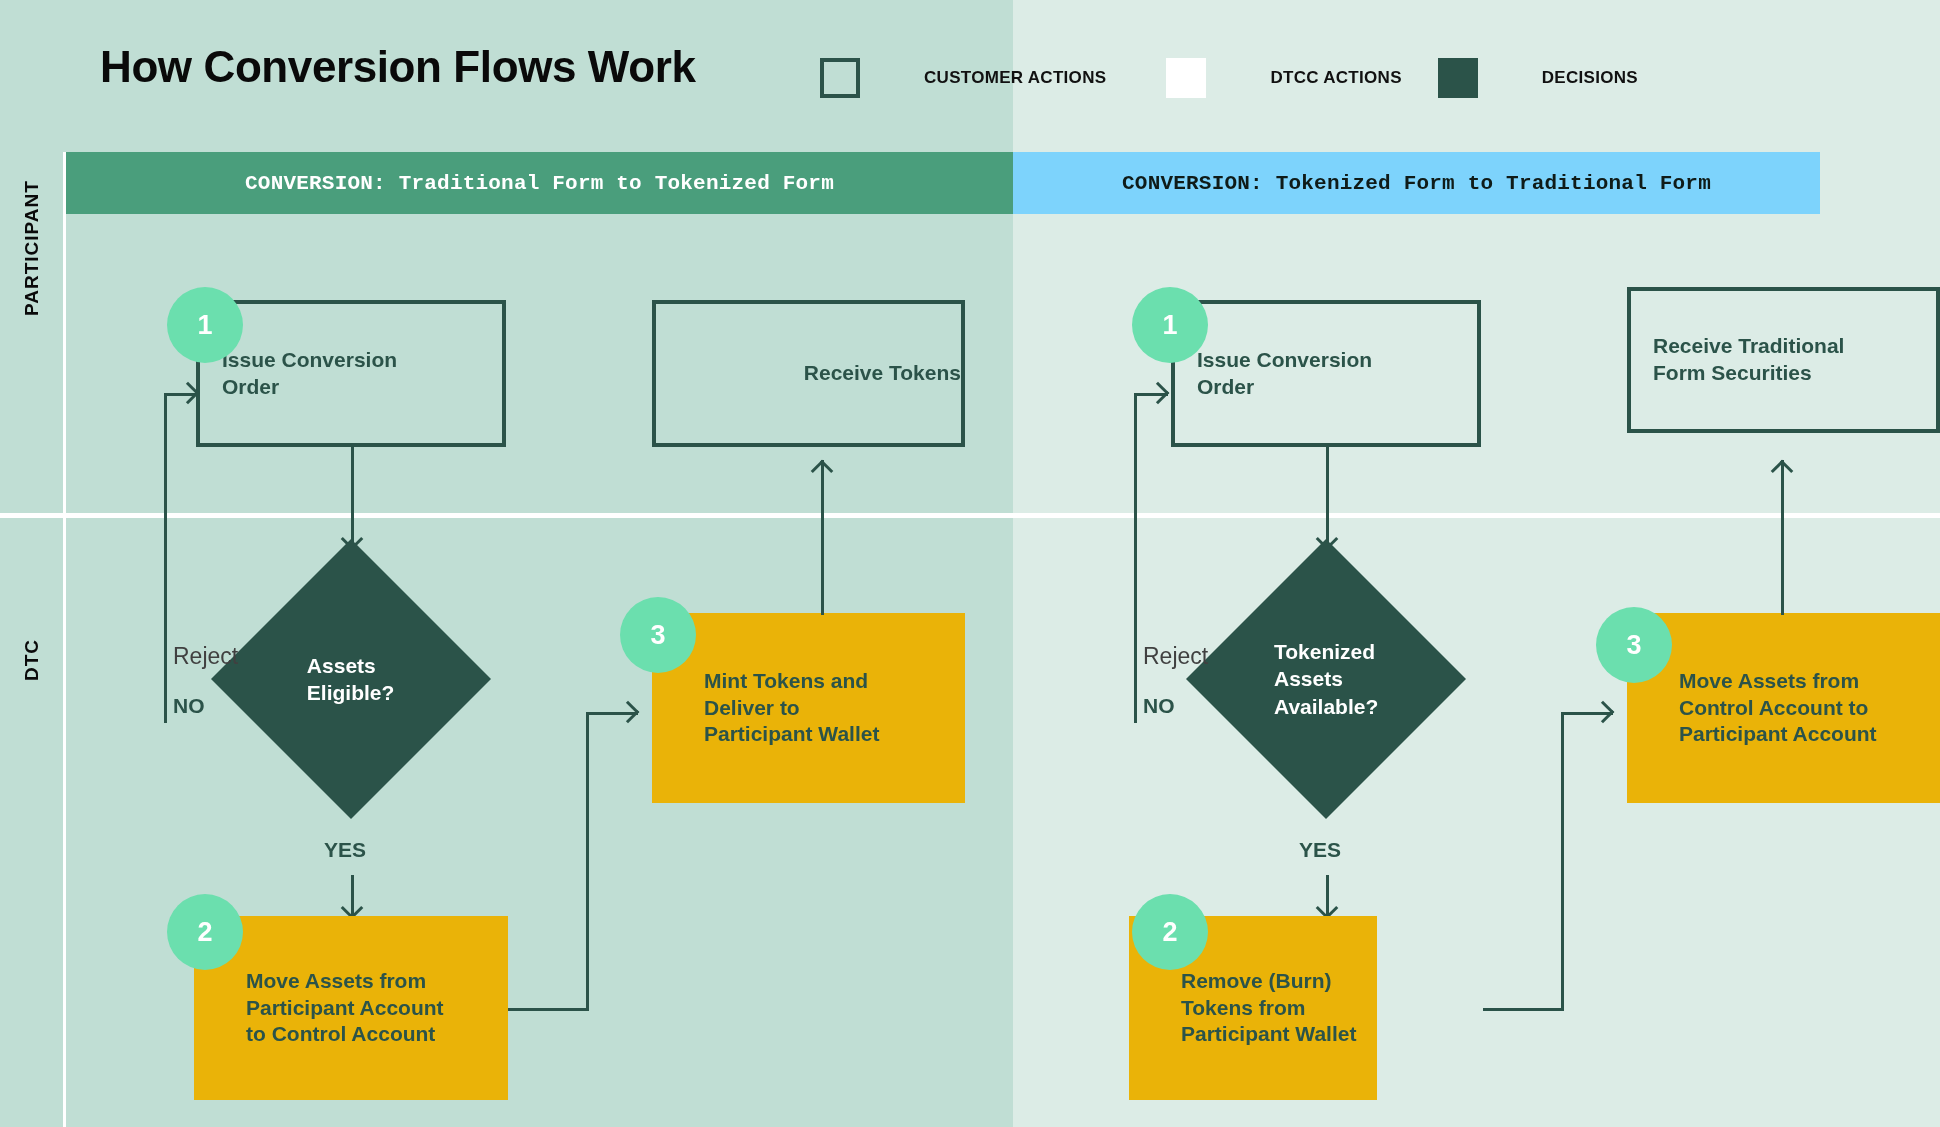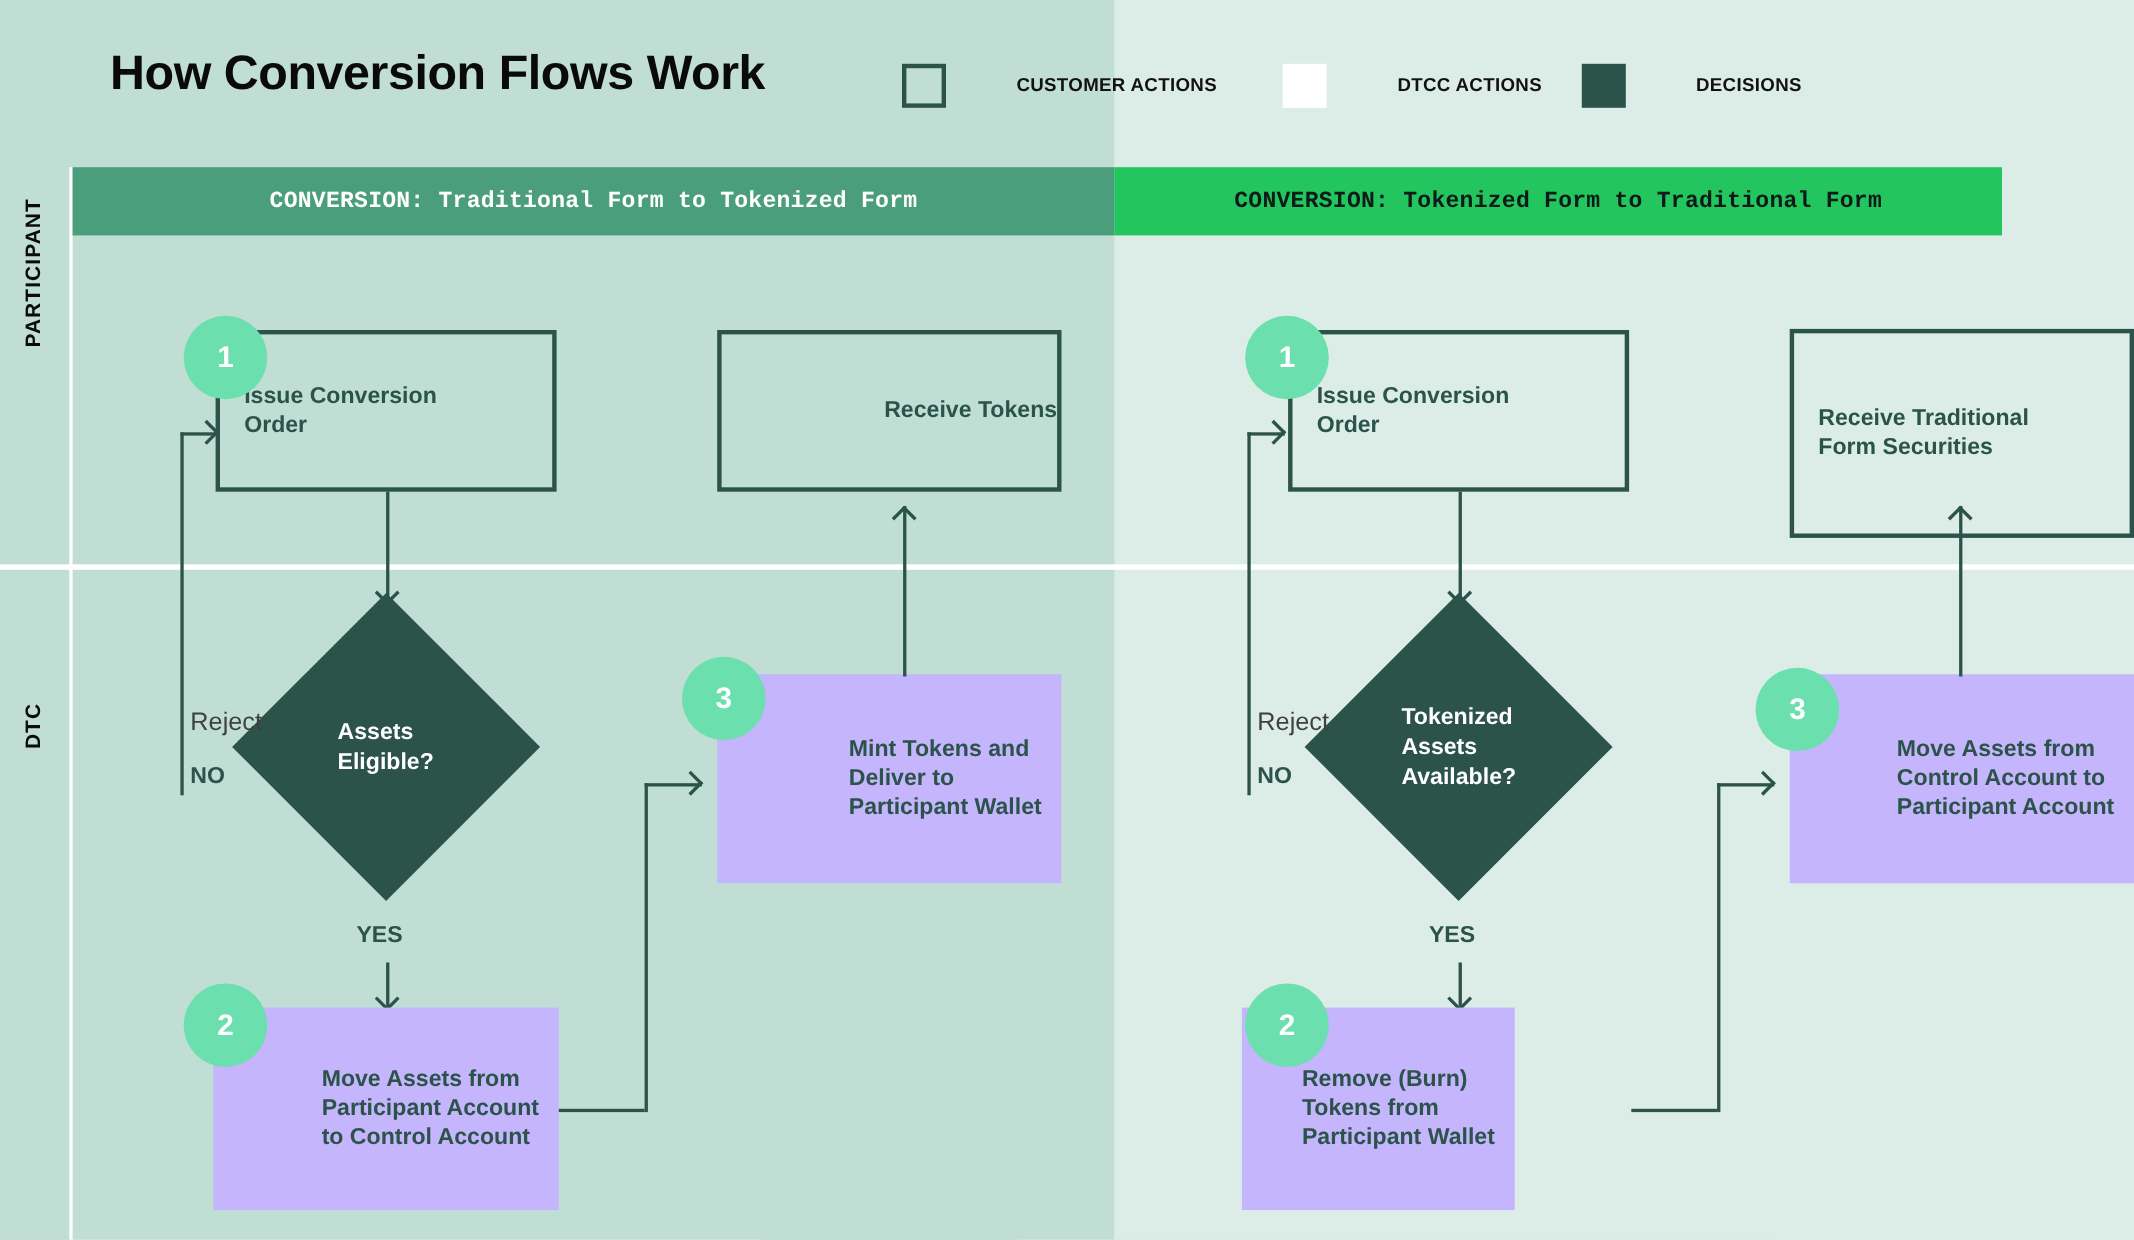--- a/index.html
+++ b/index.html
@@ -102,21 +102,21 @@
   .col-header {
     position: absolute;
     top: 152px; height: 62px;
     display: flex; align-items: center; justify-content: center;
     font-size: 21px; font-weight: 700;
     letter-spacing: 0.2px;
     white-space: nowrap;
     font-family: Liberation Mono, monospace;
   }
   #col-header-left  { left: 66px;   width: 947px;  background: #4a9e7c; color: #ffffff; }
-  #col-header-right { left: 1013px; width: 807px;  background: #22c55e; color: #0f1b18; }
+  #col-header-right { left: 1013px; width: 807px;  background: #7dd3fc; color: #0f1b18; }
 
   
   .node {
     position: absolute;
     display: flex;
     align-items: center;
   }
   .node-text {
     font-size: 21px;
     font-weight: 700;
@@ -127,24 +127,23 @@
 
   
   .box-outline {
     border: 4px solid #2b5349;
     background: transparent;
     padding-left: 22px;
     padding-right: 14px;
   }
   
   .box-white {
-    background: #c4b5fd;
+    background: #eab308;
     padding-left: 52px;
     padding-right: 18px;
-    justify-content: flex-end;
   }
 
   
   .diamond {
     position: absolute;
     background: #2b5349;
     transform: rotate(45deg);
     display: flex;
     align-items: center;
     justify-content: center;
@@ -286,21 +285,21 @@
 
   <div class="conn conn-v" style="left:821px; top:460px; height:155px;"></div>
   <div class="arrow-head ah-up" style="left:814px; top:463px;"></div>
 
   <div class="node box-outline" style="left:1171px; top:300px; width:310px; height:147px;">
     <span class="node-text">Issue Conversion
 Order</span>
   </div>
   <div class="step-badge" style="left:1132px; top:287px;">1</div>
 
-  <div class="node box-outline" style="left:1627px; top:299px; width:313px; height:190px;">
+  <div class="node box-outline" style="left:1627px; top:287px; width:313px; height:146px;">
     <span class="node-text">Receive Traditional
 Form Securities</span>
   </div>
 
   <div class="conn conn-v" style="left:1326px; top:447px; height:98px;"></div>
   <div class="arrow-head ah-down" style="left:1319px; top:531px;"></div>
 
   <div class="diamond" style="left:1227px; top:580px; width:198px; height:198px;">
     <span class="diamond-text">Tokenized
 Assets

